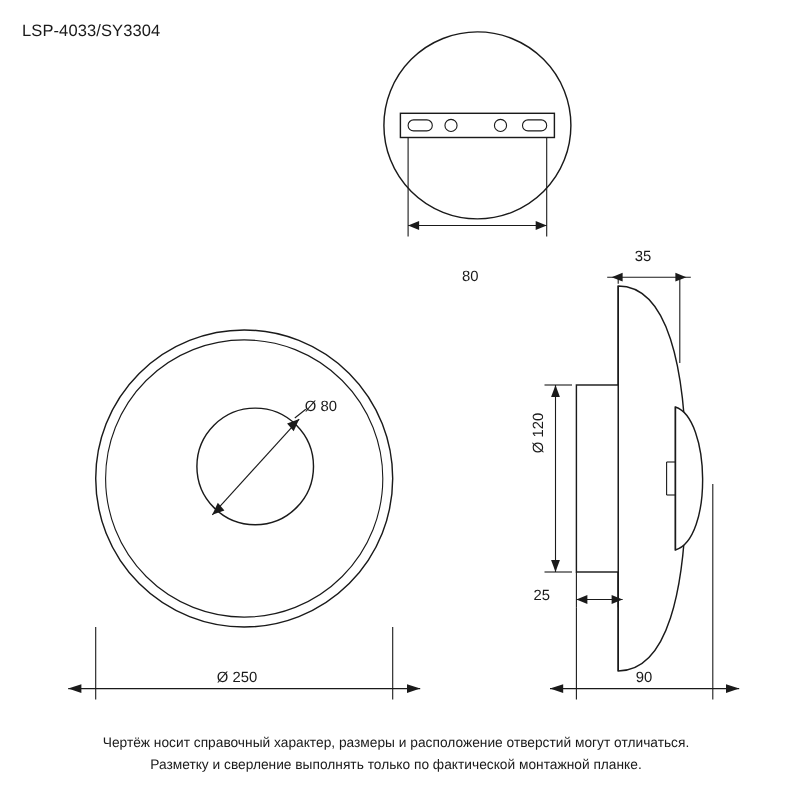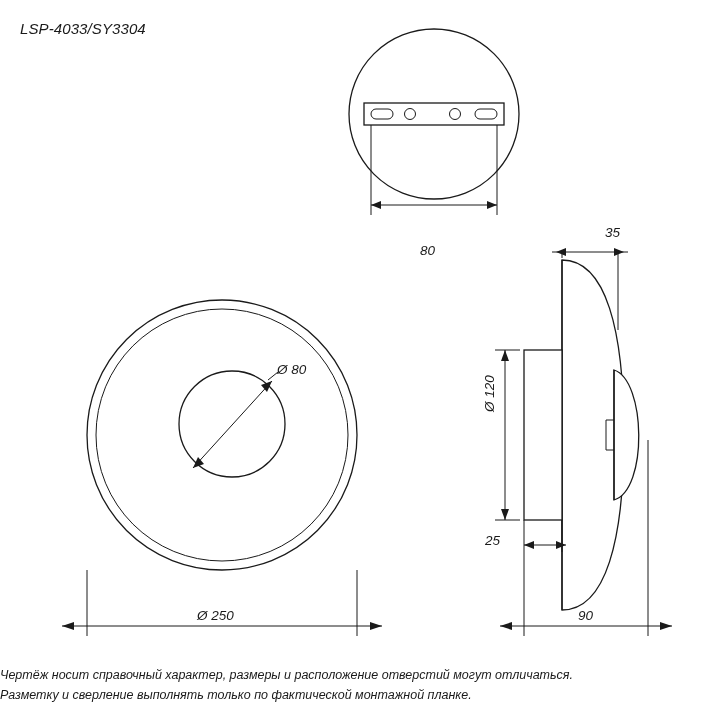--- a/index.html
+++ b/index.html
@@ -14,38 +14,37 @@
     color: #1a1a1a;
     position: relative;
     overflow: hidden;
   }
   #sheet {
     position: absolute;
     left: 0;
     top: 0;
     width: 644px;
     height: 720px;
-    font-style: italic;
   }
   .txt {
     position: absolute;
     white-space: pre;
     font-family: "Liberation Sans", sans-serif;
     color: #1a1a1a;
   }
   .title-line {
     font-size: 15px;
     letter-spacing: 0.1px;
   }
   .dim-label {
     font-size: 13.5px;
   }
   .note-line {
     font-size: 12.5px;
-    text-align: left;
+    text-align: center;
     width: 720px;
     left: 0;
   }
   svg { display: block; }
   .ln { stroke: #1a1a1a; fill: none; }
   .thin { stroke-width: 1; }
   .med { stroke-width: 1.3; }
   .fillwhite { fill: #ffffff; }
 </style>
 </head>
@@ -136,21 +135,21 @@
       <polygon points="672,626 660,622 660,630" fill="#1a1a1a"></polygon>
     </g>
   </svg>
 
   <div class="txt dim-label" style="left:420px; top:208px;margin-top:35px;">80</div>
 
   <div class="txt dim-label" style="left:277px; top:362px;">Ø 80</div>
 
   <div class="txt dim-label" style="left:197px; top:608px;">Ø 250</div>
 
-  <div class="txt dim-label" style="left:577px; top:225px;margin-left:28px;">35</div>
+  <div class="txt dim-label" style="left:577px; top:225px;">35</div>
 
   <div class="txt dim-label" style="left:482px; top:412px; transform: rotate(-90deg); transform-origin: left top;">Ø 120</div>
 
   <div class="txt dim-label" style="left:485px; top:533px;text-align:right;">25</div>
 
   <div class="txt dim-label" style="left:578px; top:608px;">90</div>
 
   <div class="txt note-line" style="top:668px;">Чертёж носит справочный характер, размеры и расположение отверстий могут отличаться.</div>
   <div class="txt note-line" style="top:688px;">Разметку и сверление выполнять только по фактической монтажной планке.</div>
 

